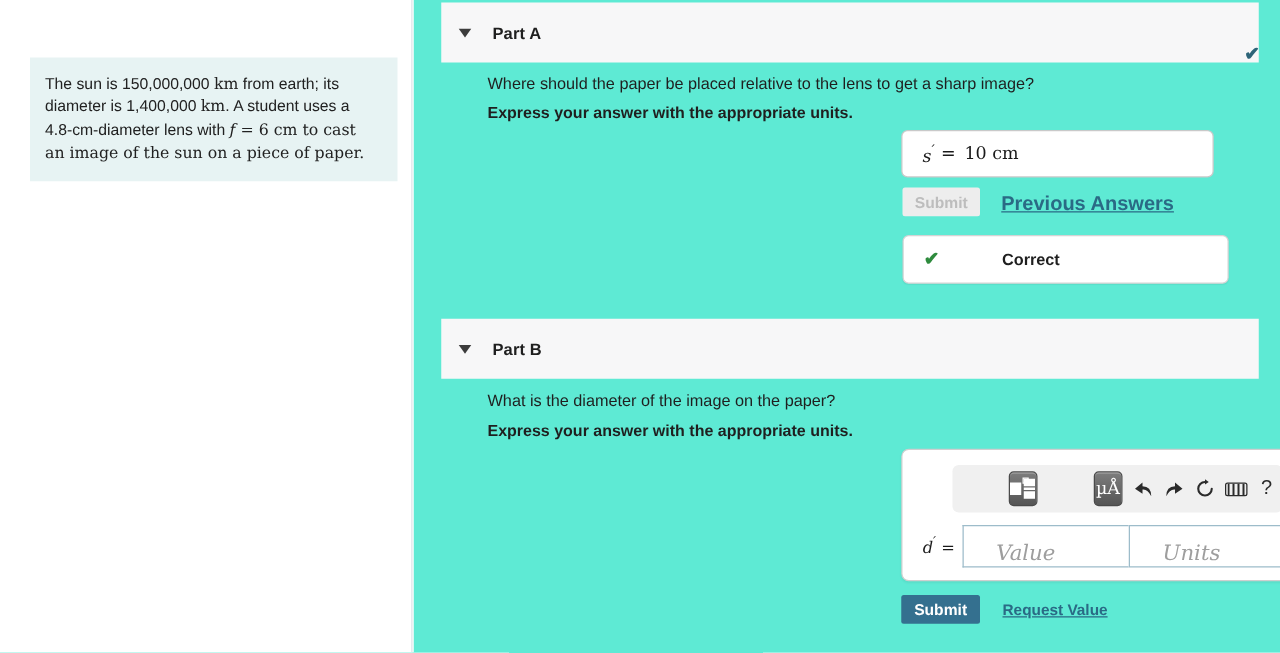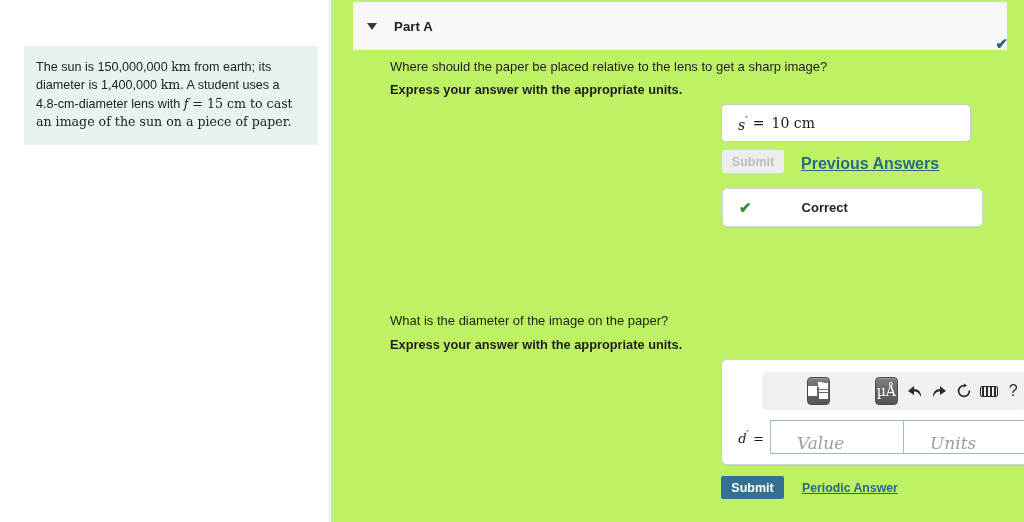--- a/index.html
+++ b/index.html
@@ -79,21 +79,21 @@
     font-style: italic;
   }
 
   
   .content {
     position: absolute;
     left: 331px;
     top: 0;
     width: 693px;
     height: 522px;
-    background: #bef264;
+    background: #5eead4;
   }
 
   .part-header {
     position: absolute;
     left: 22px;
     width: 654px;
     height: 48px;
     background: #f7f7f8;
     box-sizing: border-box;
     display: flex;
@@ -378,21 +378,21 @@
   <span class="book-icon"></span>
   <a href="#">Review</a>
   <span class="sep">|</span>
   <a href="#">Constants</a>
   <span class="sep">|</span>
   <a href="#">Periodic Table</a>
 </div>
 
 <div class="left-col">
   <div class="problem-box">
-    <span>The sun is 150,000,000 </span><span class="serifv">km</span><span> from earth; its diameter is 1,400,000 </span><span class="serifv">km</span><span>. A student uses a 4.8-cm-diameter lens with </span><span class="mathvar">f</span><span class="serifv"> = 15 cm to cast an image of the sun on a piece of paper.</span>
+    <span>The sun is 150,000,000 </span><span class="serifv">km</span><span> from earth; its diameter is 1,400,000 </span><span class="serifv">km</span><span>. A student uses a 4.8-cm-diameter lens with </span><span class="mathvar">f</span><span class="serifv"> = 6 cm to cast an image of the sun on a piece of paper.</span>
   </div>
 </div>
 
 <div class="content">
 
   <div class="part-header part-a-header">
     <span class="caret"></span>
     <span class="part-title">Part A</span>
   </div>
   <div class="part-a-check">✔</div>
@@ -407,20 +407,24 @@
   </div>
 
   <button class="submit-disabled">Submit</button>
   <a class="prev-answers" href="#">Previous Answers</a>
 
   <div class="correct-box">
     <span class="cmark">✔</span>
     <span class="ctext">Correct</span>
   </div>
 
+  <div class="part-header part-b-header">
+    <span class="caret"></span>
+    <span class="part-title">Part B</span>
+  </div>
 
   <div class="qtext" style="top:313px;text-align:right;">What is the diameter of the image on the paper?</div>
   <div class="qbold" style="top:337px;">Express your answer with the appropriate units.</div>
 
   <div class="answer-widget">
 
     <div class="mathtoolbar">
       <div class="tb-btn raised">
         <span class="tb-icon-tmpl">
           <i class="sq-big"></i>
@@ -469,15 +473,15 @@
         <span>Value</span>
       </div>
       <div class="fieldbox field-units">
         <span>Units</span>
       </div>
     </div>
 
   </div>
 
   <button class="submit-active">Submit</button>
-  <a class="request-answer" href="#">Periodic Answer</a>
+  <a class="request-answer" href="#">Request Value</a>
 
 </div>
 
 </body></html>

